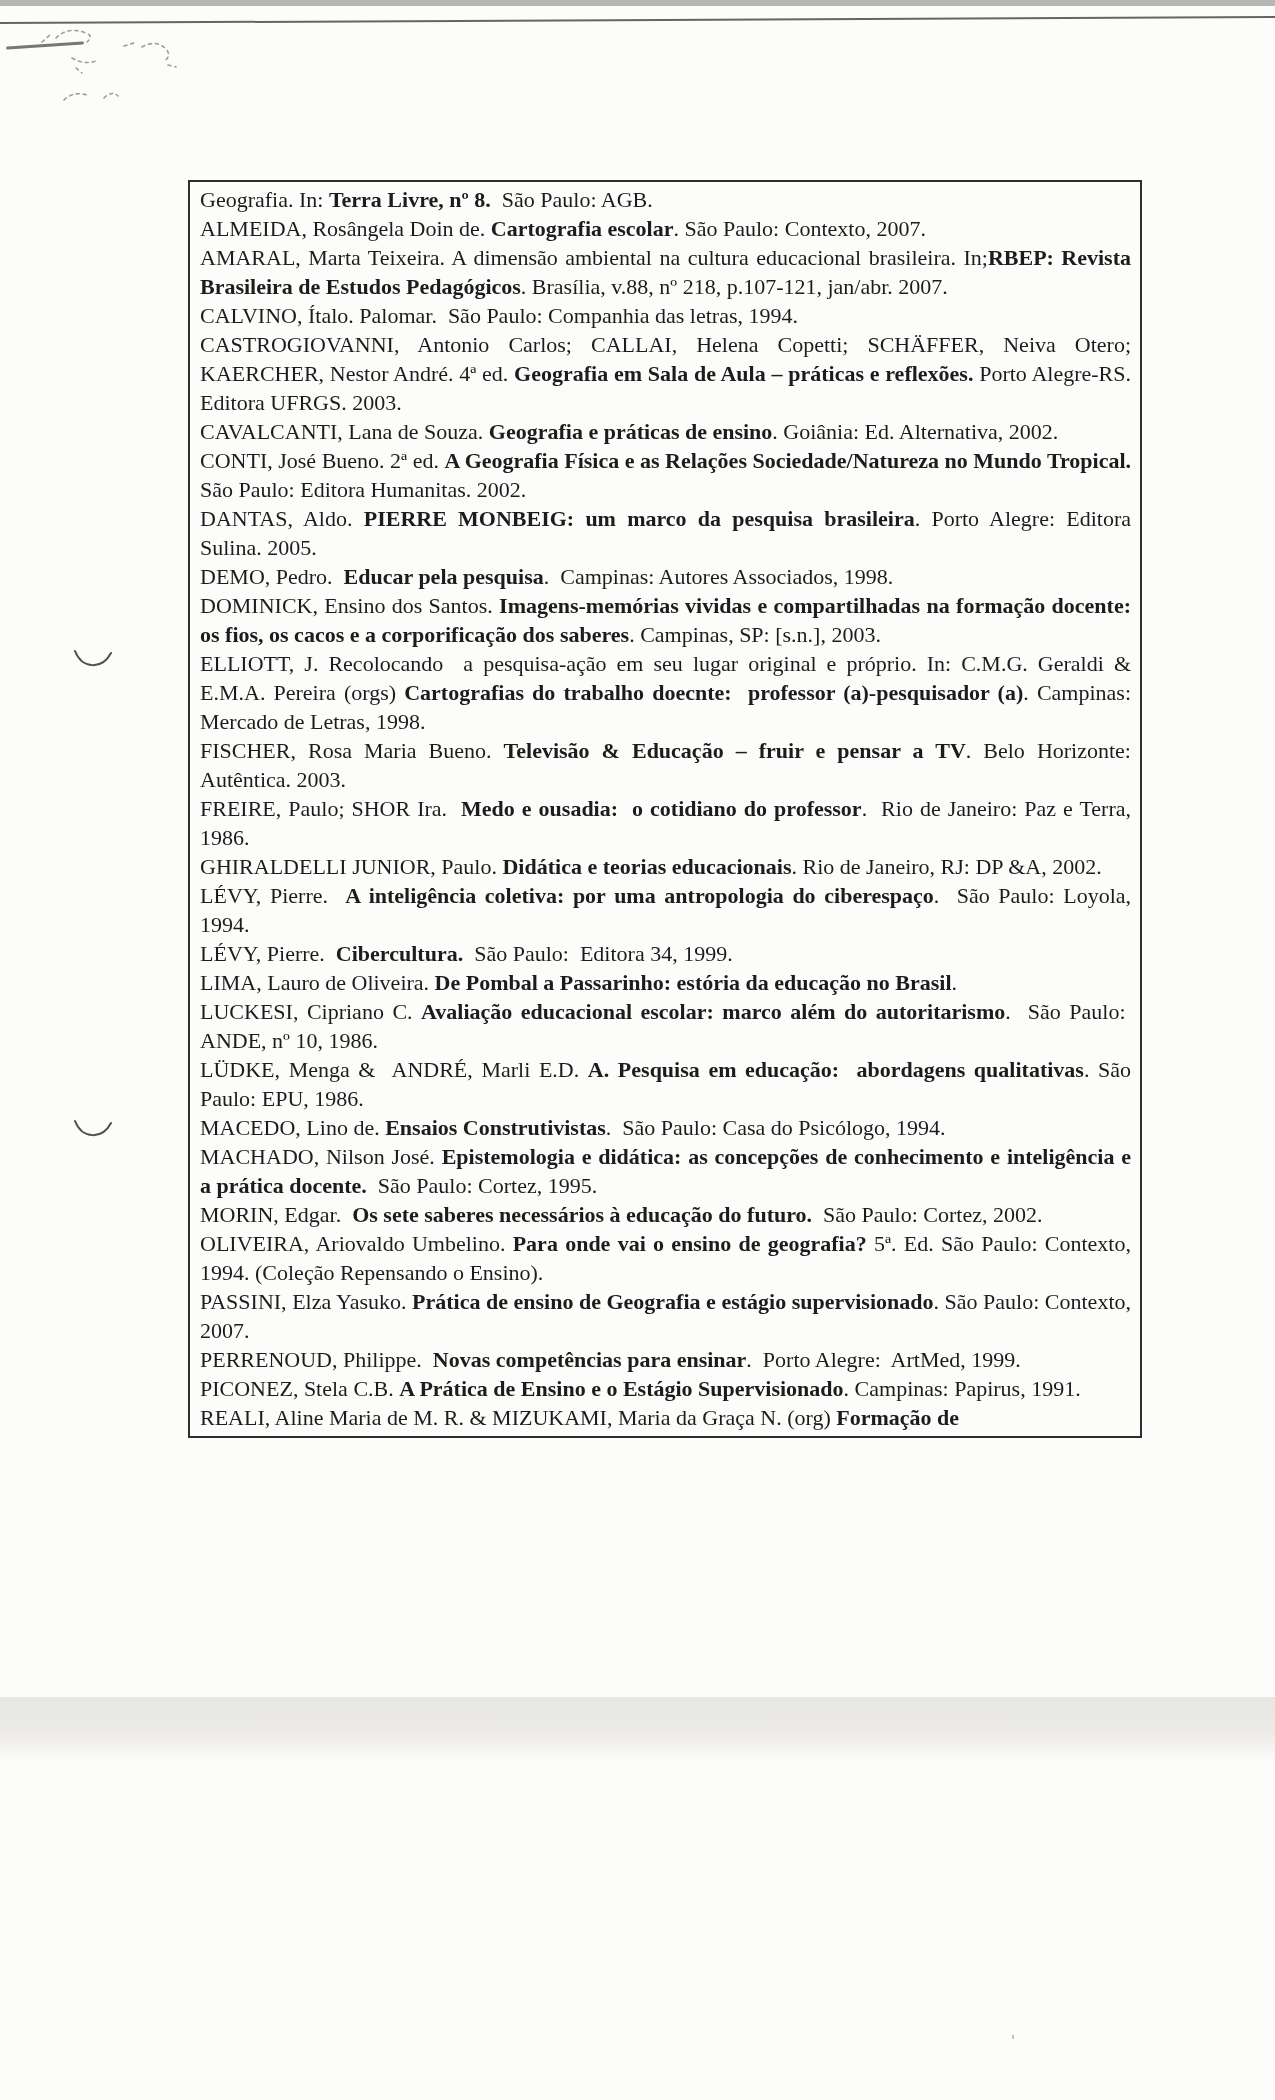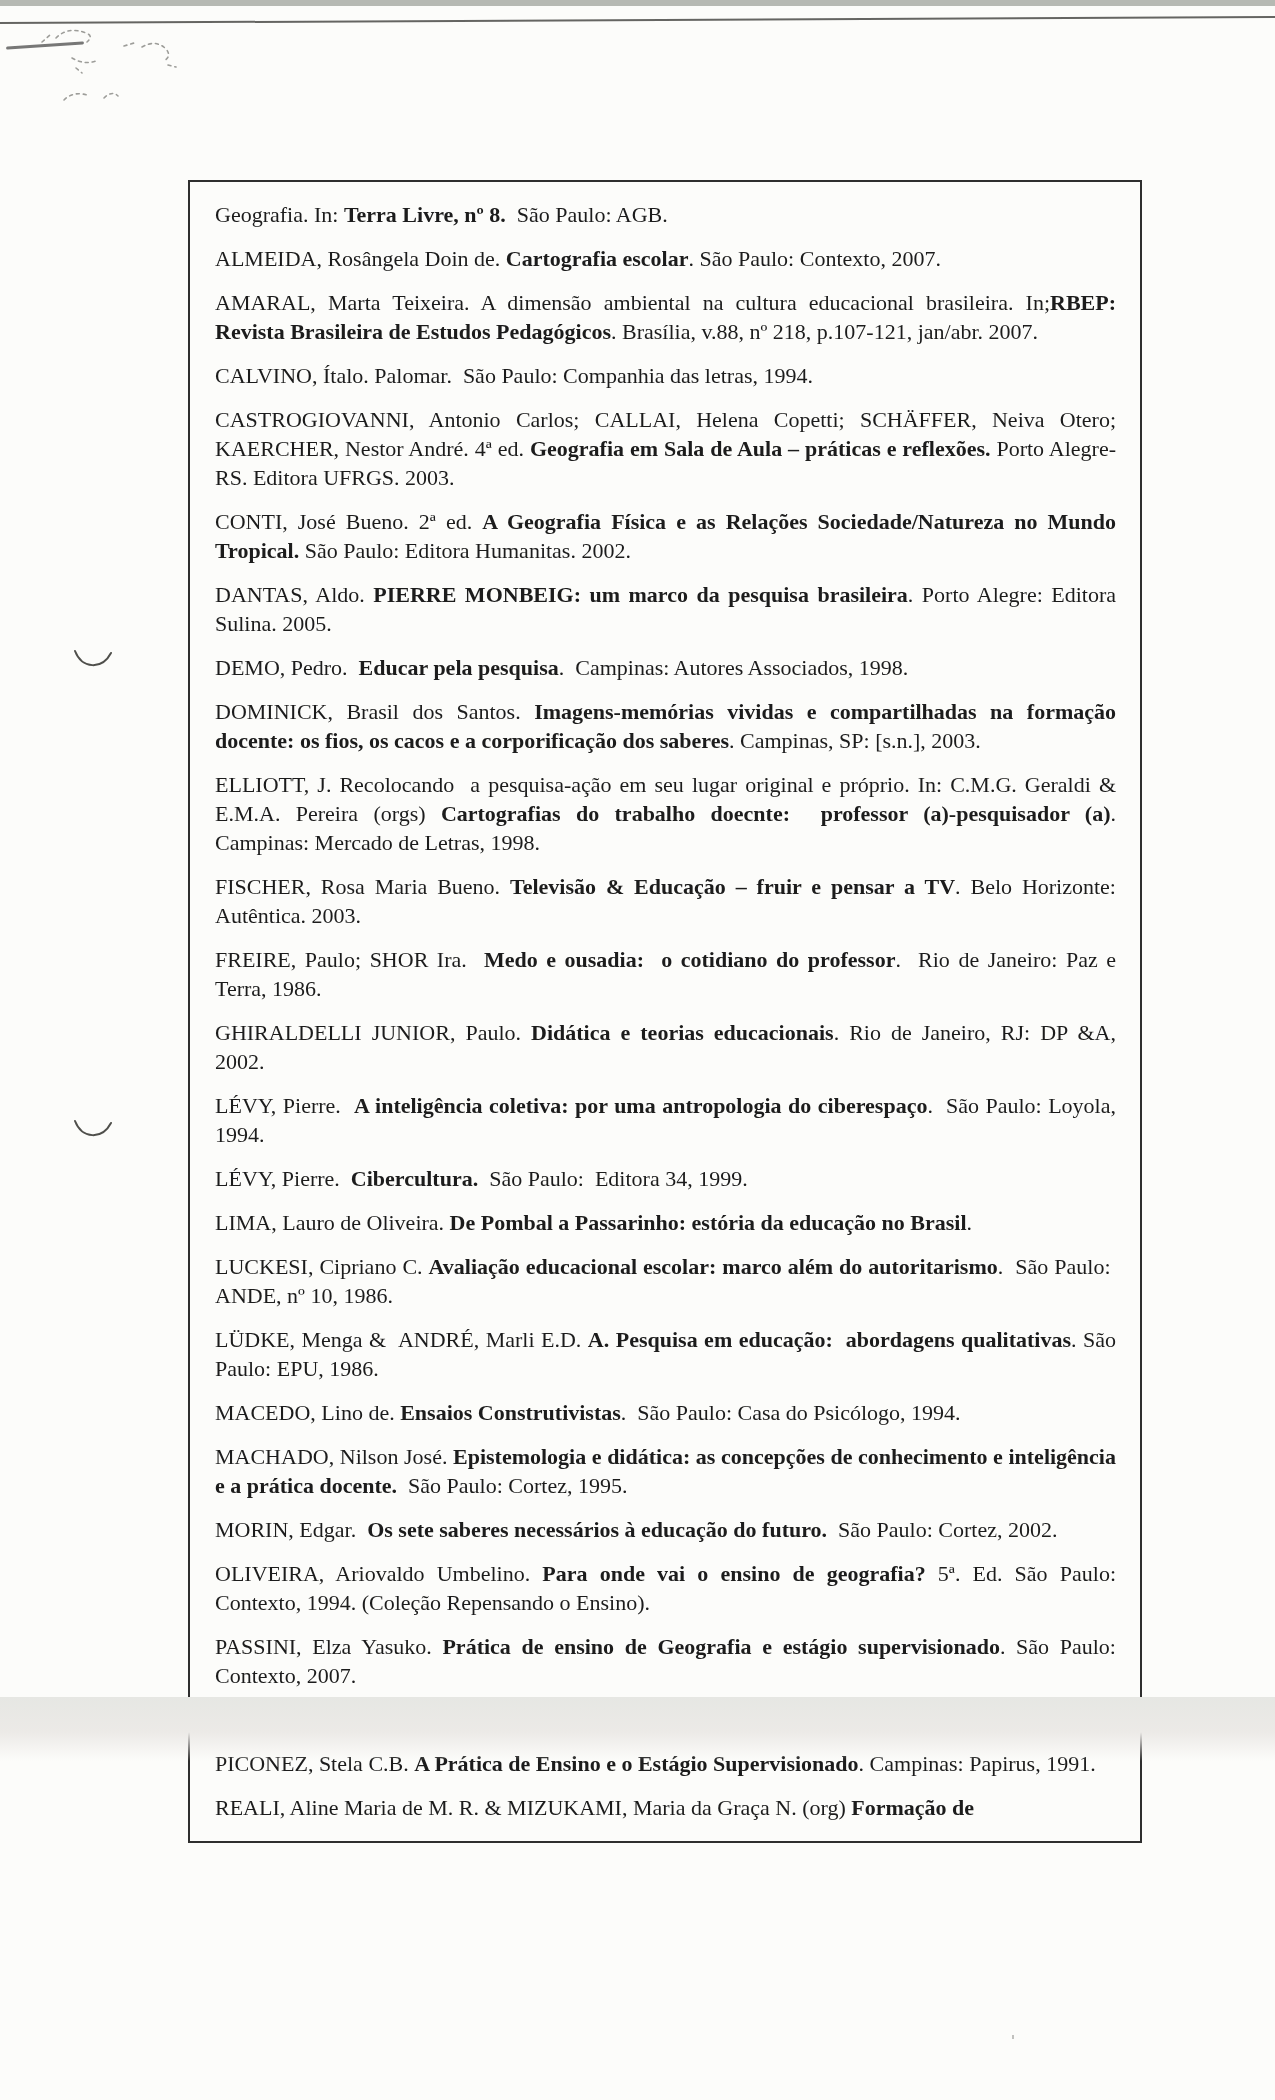--- a/index.html
+++ b/index.html
@@ -39,21 +39,21 @@
   .mark1{left:72px;top:646px;}
   .mark2{left:72px;top:1116px;}
   .bib-box{
     position:absolute;left:188px;top:180px;width:954px;
     border:2px solid var(--border);
     box-sizing:border-box;
     padding:3px 9px 4px 10px;
     background:transparent;
   }
   .entry{
-    margin:15px;
+    margin:0;
     font-size:22px;
     line-height:29px;
     text-align:justify;
     color:var(--ink);
   }
   .entry b{font-weight:bold;}
   .gray-band{
     position:absolute;left:0;top:1697px;width:1275px;height:64px;
     background:linear-gradient(to bottom,#e6e7e3 0%,#eceae7 55%,rgba(240,239,236,0) 100%);
   }
@@ -85,24 +85,25 @@
     <path d="M3,5 C10,23 30,24 39,7" fill="none" stroke="#4f4f4b" stroke-width="2" stroke-linecap="round"></path>
   </svg>
 
   <div class="bib-box">
     <div id="bib-list">
         <p class="entry"><span>Geografia. In: </span><b>Terra Livre, nº 8.</b><span>&nbsp; São Paulo: AGB.</span></p>
         <p class="entry"><span>ALMEIDA, Rosângela Doin de. </span><b>Cartografia escolar</b><span>. São Paulo: Contexto, 2007.</span></p>
         <p class="entry"><span>AMARAL, Marta Teixeira. A dimensão ambiental na cultura educacional brasileira. In;</span><b>RBEP: Revista Brasileira de Estudos Pedagógicos</b><span>. Brasília, v.88, nº 218, p.107-121, jan/abr. 2007.</span></p>
         <p class="entry"><span>CALVINO, Ítalo. Palomar.&nbsp; São Paulo: Companhia das letras, 1994.</span></p>
         <p class="entry"><span>CASTROGIOVANNI, Antonio Carlos; CALLAI, Helena Copetti; SCHÄFFER, Neiva Otero; KAERCHER, Nestor André. 4ª ed. </span><b>Geografia em Sala de Aula – práticas e reflexões.</b><span> Porto Alegre-RS. Editora UFRGS. 2003.</span></p>
+        <p class="entry"><span>CAVALCANTI, Lana de Souza. </span><b>Geografia e práticas de ensino</b><span>. Goiânia: Ed. Alternativa, 2002.</span></p>
         <p class="entry"><span>CONTI, José Bueno. 2ª ed. </span><b>A Geografia Física e as Relações Sociedade/Natureza no Mundo Tropical.</b><span> São Paulo: Editora Humanitas. 2002.</span></p>
         <p class="entry"><span>DANTAS, Aldo. </span><b>PIERRE MONBEIG: um marco da pesquisa brasileira</b><span>. Porto Alegre: Editora Sulina. 2005.</span></p>
         <p class="entry"><span>DEMO, Pedro.&nbsp; </span><b>Educar pela pesquisa</b><span>.&nbsp; Campinas: Autores Associados, 1998.</span></p>
-        <p class="entry"><span>DOMINICK, Brasil dos Santos. </span><b>Imagens-memórias vividas e compartilhadas na formação docente: os fios, os cacos e a corporificação dos saberes</b><span>. Campinas, SP: [s.n.], 2003.</span></p>
+        <p class="entry"><span>DOMINICK, Ensino dos Santos. </span><b>Imagens-memórias vividas e compartilhadas na formação docente: os fios, os cacos e a corporificação dos saberes</b><span>. Campinas, SP: [s.n.], 2003.</span></p>
         <p class="entry"><span>ELLIOTT, J. Recolocando&nbsp; a pesquisa-ação em seu lugar original e próprio. In: C.M.G. Geraldi &amp; E.M.A. Pereira (orgs) </span><b>Cartografias do trabalho doecnte:&nbsp; professor (a)-pesquisador (a)</b><span>. Campinas: Mercado de Letras, 1998.</span></p>
         <p class="entry"><span>FISCHER, Rosa Maria Bueno. </span><b>Televisão &amp; Educação – fruir e pensar a TV</b><span>. Belo Horizonte: Autêntica. 2003.</span></p>
         <p class="entry"><span>FREIRE, Paulo; SHOR Ira.&nbsp; </span><b>Medo e ousadia:&nbsp; o cotidiano do professor</b><span>.&nbsp; Rio de Janeiro: Paz e Terra, 1986.</span></p>
         <p class="entry"><span>GHIRALDELLI JUNIOR, Paulo. </span><b>Didática e teorias educacionais</b><span>. Rio de Janeiro, RJ: DP &amp;A, 2002.</span></p>
         <p class="entry"><span>LÉVY, Pierre.&nbsp; </span><b>A inteligência coletiva: por uma antropologia do ciberespaço</b><span>.&nbsp; São Paulo: Loyola, 1994.</span></p>
         <p class="entry"><span>LÉVY, Pierre.&nbsp; </span><b>Cibercultura.</b><span>&nbsp; São Paulo:&nbsp; Editora 34, 1999.</span></p>
         <p class="entry"><span>LIMA, Lauro de Oliveira. </span><b>De Pombal a Passarinho: estória da educação no Brasil</b><span>.</span></p>
         <p class="entry"><span>LUCKESI, Cipriano C. </span><b>Avaliação educacional escolar: marco além do autoritarismo</b><span>.&nbsp; São Paulo:&nbsp; ANDE, nº 10, 1986.</span></p>
         <p class="entry"><span>LÜDKE, Menga &amp;&nbsp; ANDRÉ, Marli E.D. </span><b>A. Pesquisa em educação:&nbsp; abordagens qualitativas</b><span>. São Paulo: EPU, 1986.</span></p>
         <p class="entry"><span>MACEDO, Lino de. </span><b>Ensaios Construtivistas</b><span>.&nbsp; São Paulo: Casa do Psicólogo, 1994.</span></p>

